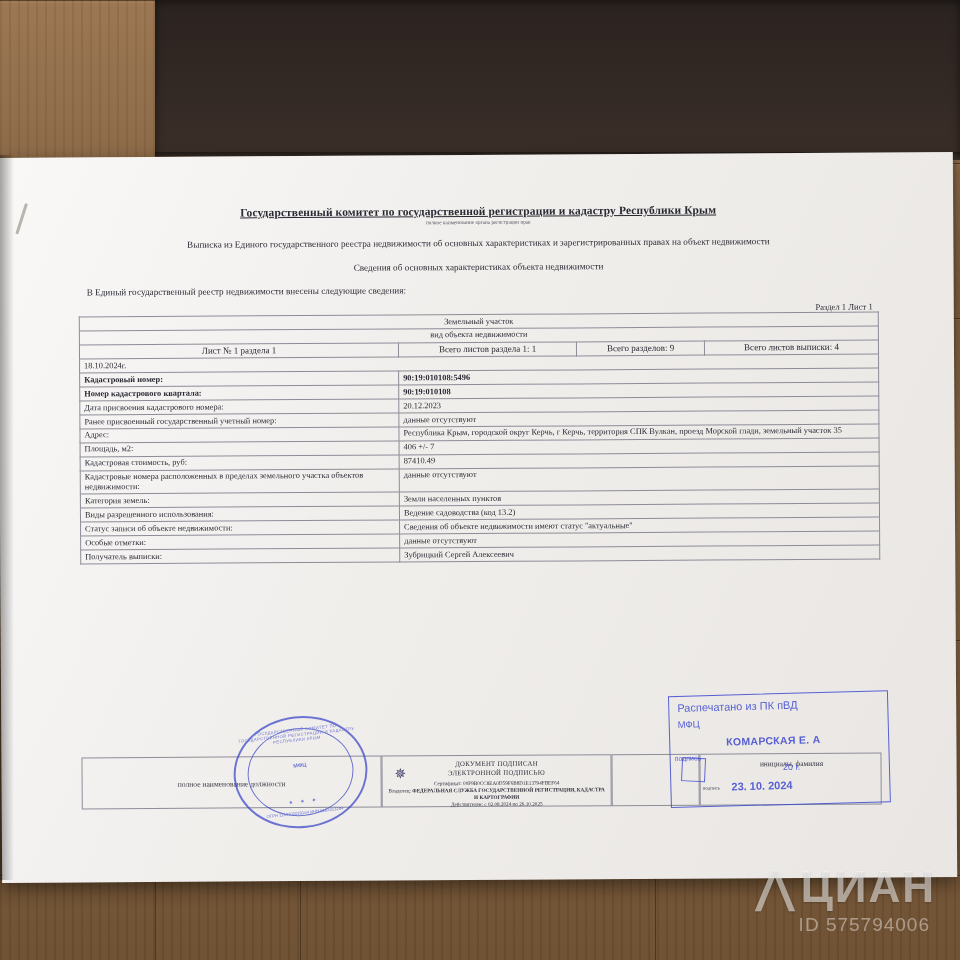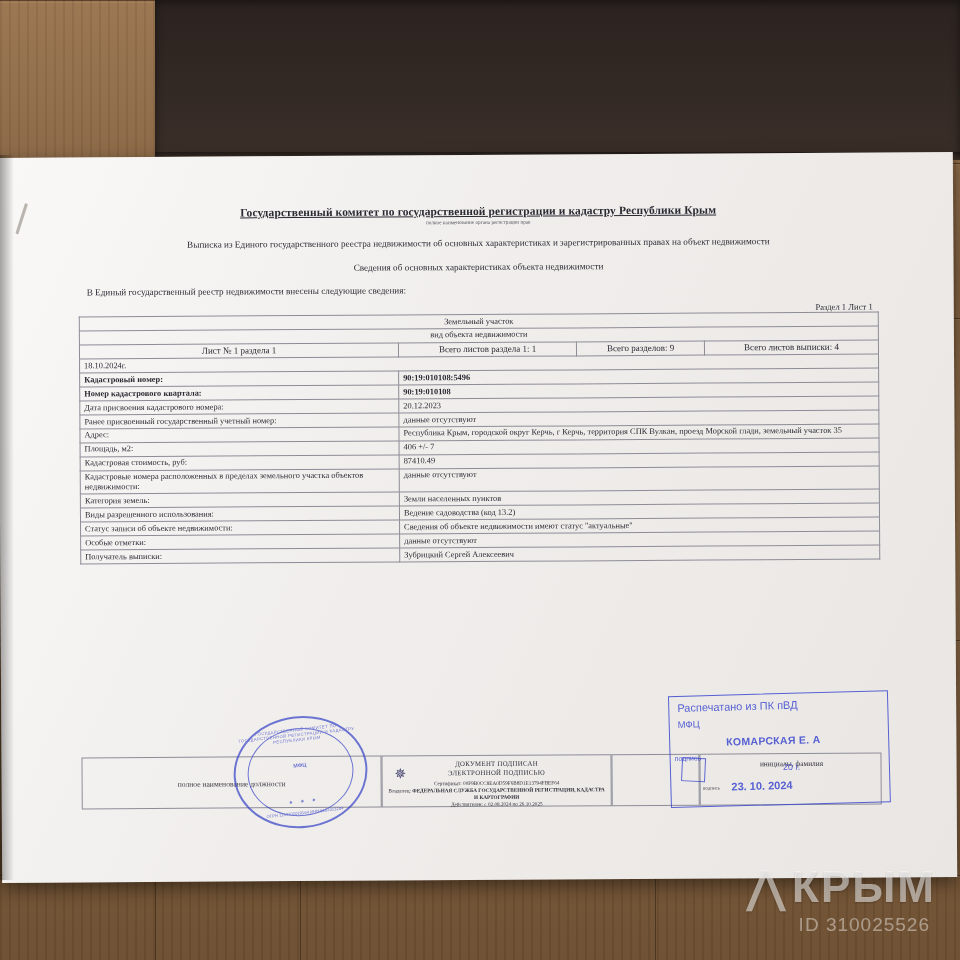--- a/index.html
+++ b/index.html
@@ -316,15 +316,15 @@
     <div class="bb4">подпись</div>
     <div class="bb5">20          г.</div>
     <div class="bb6">23. 10. 2024</div>
   </div>
   <div class="blue-sq"></div>
 </div>
 
 <div class="shadow-l"></div>
 
 <div class="wm">
-  <span class="mark">⋀</span><span>КРЫМ</span>
+  <span class="mark">⋀</span><span>ЦИАН</span>
 </div>
-<div class="wm-id">ID 310025526</div>
+<div class="wm-id">ID 575794006</div>
 
 </body></html>

